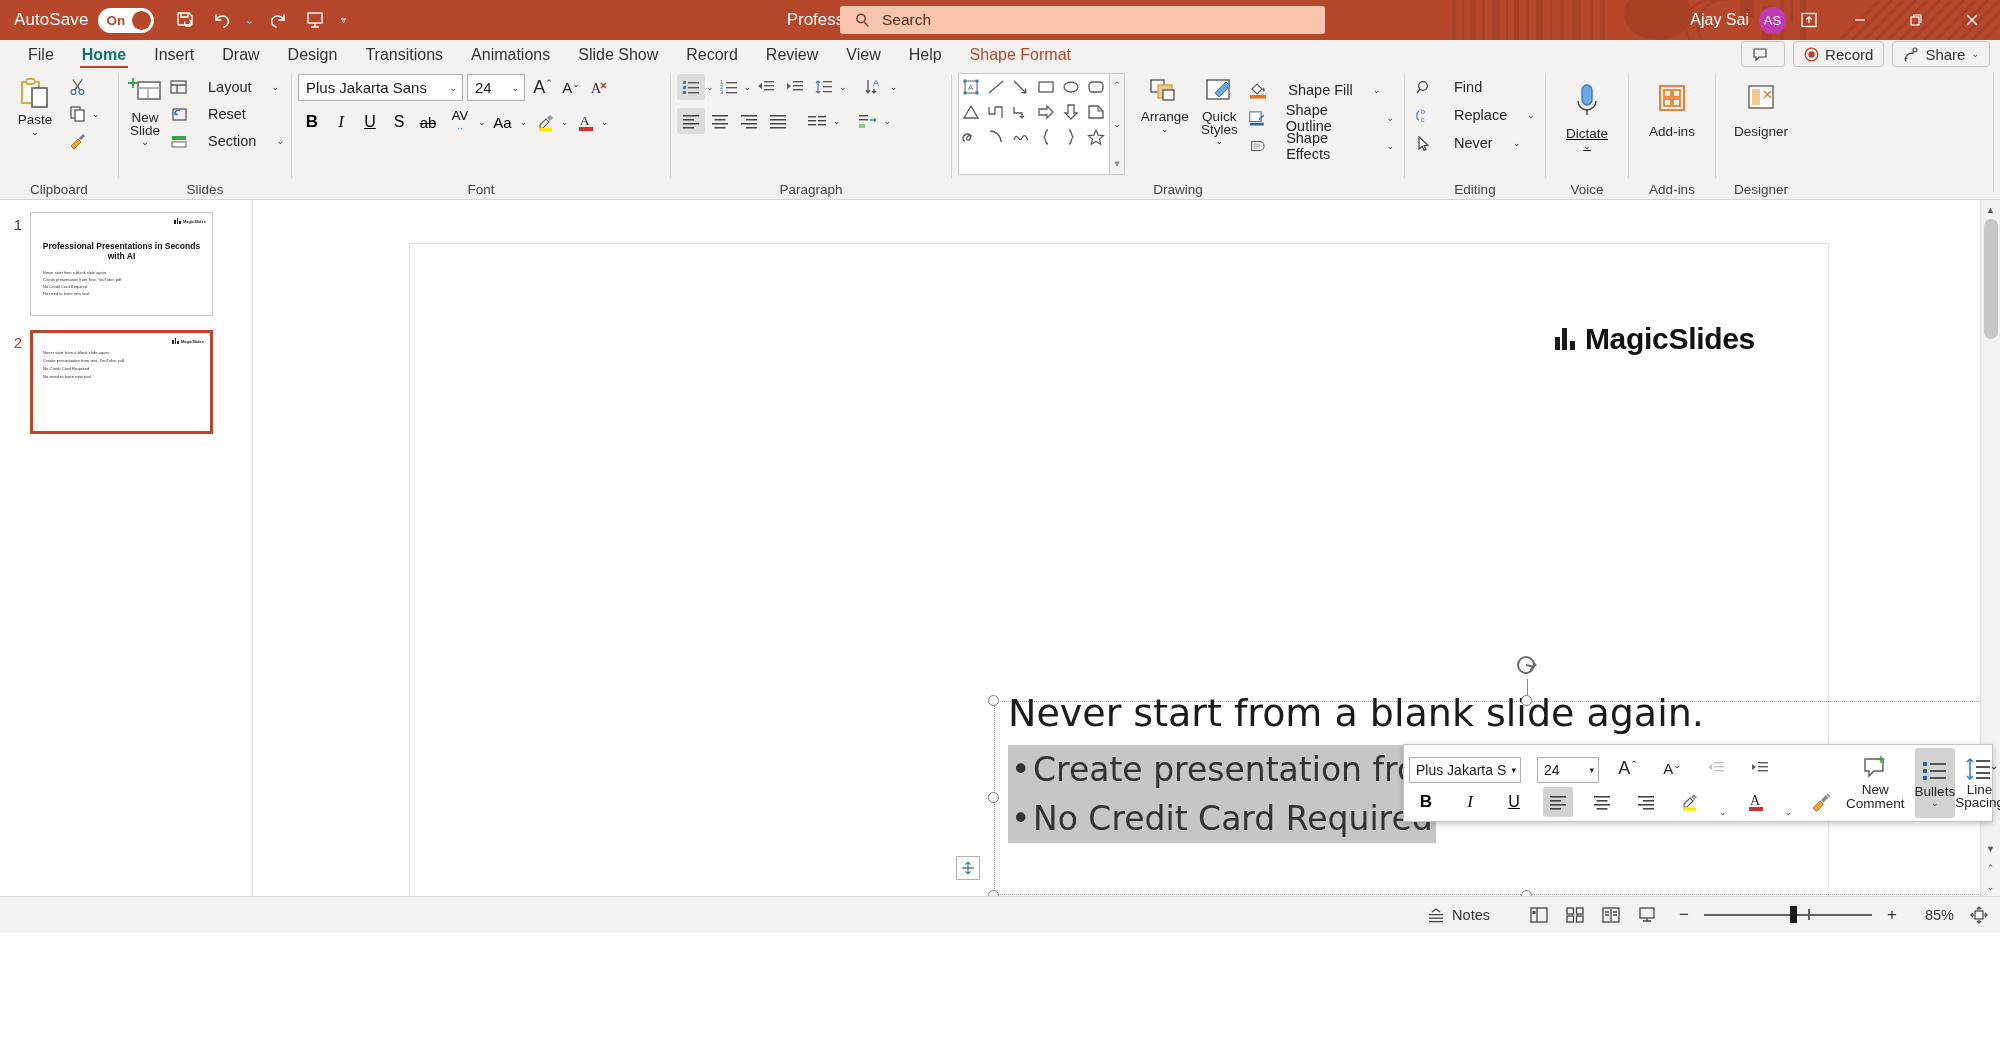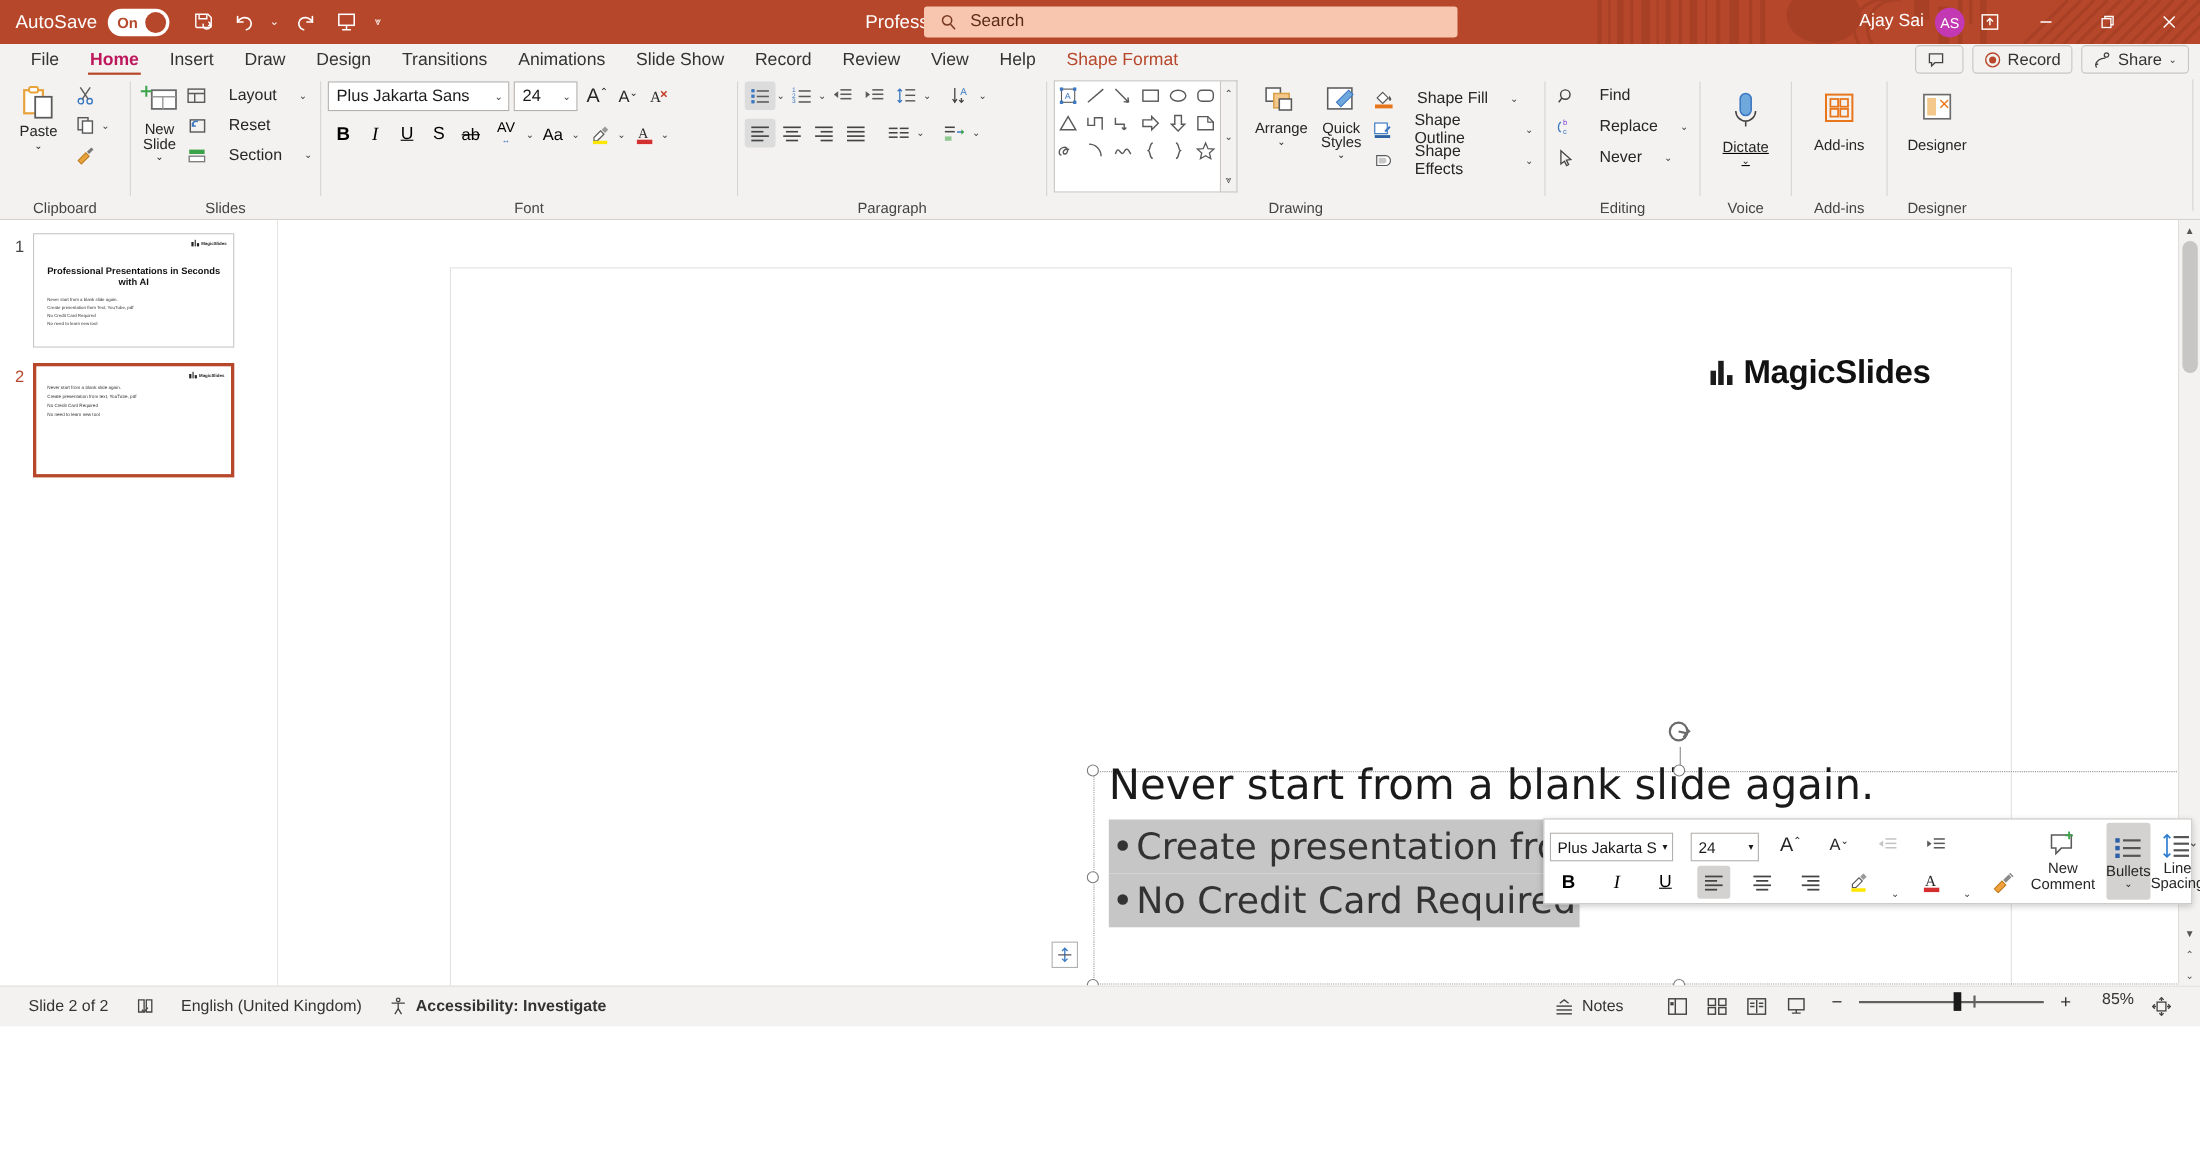--- a/index.html
+++ b/index.html
@@ -65,21 +65,21 @@
 
   
   .tabsbar {
     height: 28px; background: #f3f2f1; display:flex; align-items:flex-end;
     padding-left: 14px; position: relative;
   }
   .tab {
     padding: 0 14px; height: 26px; line-height: 26px; font-size: 16px; color: #333;
     cursor: pointer; position: relative; white-space: nowrap;
   }
-  .tab.active { font-weight: bold; color: #be185d; }
+  .tab.active { font-weight: bold; color: #0f766e; }
   .tab.active::after {
     content:""; position:absolute; left: 12px; right: 12px; bottom: -1px;
     height: 3px; background: #b7472a;
   }
   .tab.shapefmt { color: #b7472a; }
   .tabs-right { position:absolute; right: 10px; bottom: 1px; display:flex; align-items:center; gap: 8px;}
   .tr-btn {
     height: 26px; border: 1px solid #c8c6c4; border-radius: 4px; background:#f3f2f1;
     display:flex;align-items:center;gap:6px;padding:0 10px;font-size:15px;color:#333;cursor:pointer;
   }
@@ -234,21 +234,21 @@
   .vs-thumb{position:absolute;left:3px;top:0;width:14px;height:120px;background:#c8c6c4;border-radius:7px;cursor:pointer;}
   .vs-bot{display:flex;flex-direction:column;}
 
   
   .status{
     height: 37px; background:#f3f2f1; border-top:1px solid #e1dfdd;
     display:flex;align-items:center;font-size:14.5px;color:#333;position:relative;
   }
   .st-left{display:flex;align-items:center;gap:0;padding-left:14px;}
   .st-item{display:flex;align-items:center;gap:7px;padding:0 12px;height:28px;cursor:pointer;border-radius:3px;}
-  .st-right{position:absolute;right:18px;display:flex;align-items:flex-start;gap:2px;}
+  .st-right{position:absolute;right:4px;display:flex;align-items:center;gap:2px;}
   .view-btn{width:34px;height:28px;display:flex;align-items:center;justify-content:center;cursor:pointer;border-radius:3px;}
   .zoom-wrap{display:flex;align-items:center;gap:10px;margin:0 8px;}
   .zoom-track{width:168px;height:1.5px;background:#616161;position:relative;cursor:pointer;}
   .zoom-thumb{position:absolute;left:86px;top:-8px;width:7px;height:17px;background:#1a1a1a;}
   .zoom-mid{position:absolute;left:104px;top:-5px;width:1.5px;height:11px;background:#616161;}
   .zpm{font-size:17px;color:#333;cursor:pointer;width:20px;text-align:center;}
   .zval{font-size:14.5px;width:42px;text-align:right;}
   svg{display:block;}
 </style>
 </head>
@@ -1182,41 +1182,20 @@
       <div class="vs-bot">
         <div class="vs-arrow">▼</div>
         <div class="vs-arrow">⌃</div>
         <div class="vs-arrow">⌄</div>
       </div>
     </div>
   </div>
 </div>
 
 <div class="status">
-  <div class="st-left">
-    <div class="st-item">
-      <span>Slide 2 of 2</span>
-    </div>
-    <div class="st-item">
-      <svg width="18" height="18" viewBox="0 0 18 18" fill="none" stroke="#444" stroke-width="1.2">
-        <path d="M3 3h5v11H3zM10 3h5v11h-5z"></path>
-          <path d="M6 12l2 2 3.5-4"></path>
-      </svg>
-    </div>
-    <div class="st-item">
-      <span>English (United Kingdom)</span>
-    </div>
-    <div class="st-item">
-      <svg width="18" height="18" viewBox="0 0 18 18" fill="none" stroke="#444" stroke-width="1.2">
-        <circle cx="9" cy="3" r="1.6"></circle>
-          <path d="M3 6h12M9 6v5M9 11l-3 5M9 11l3 5"></path>
-      </svg>
-      <b>Accessibility: Investigate</b>
-    </div>
-  </div>
 
   <div class="st-right">
     <div class="st-item">
       <svg width="18" height="16" viewBox="0 0 18 16">
         <path d="M5 5l4-3 4 3" fill="none" stroke="#444" stroke-width="1.2"></path>
         <rect x="2" y="7" width="14" height="1.3" fill="#444"></rect>
           <rect x="2" y="10.5" width="14" height="1.3" fill="#444"></rect>
           <rect x="2" y="14" width="14" height="1.3" fill="#444"></rect>
       </svg>
       <span>Notes</span>

